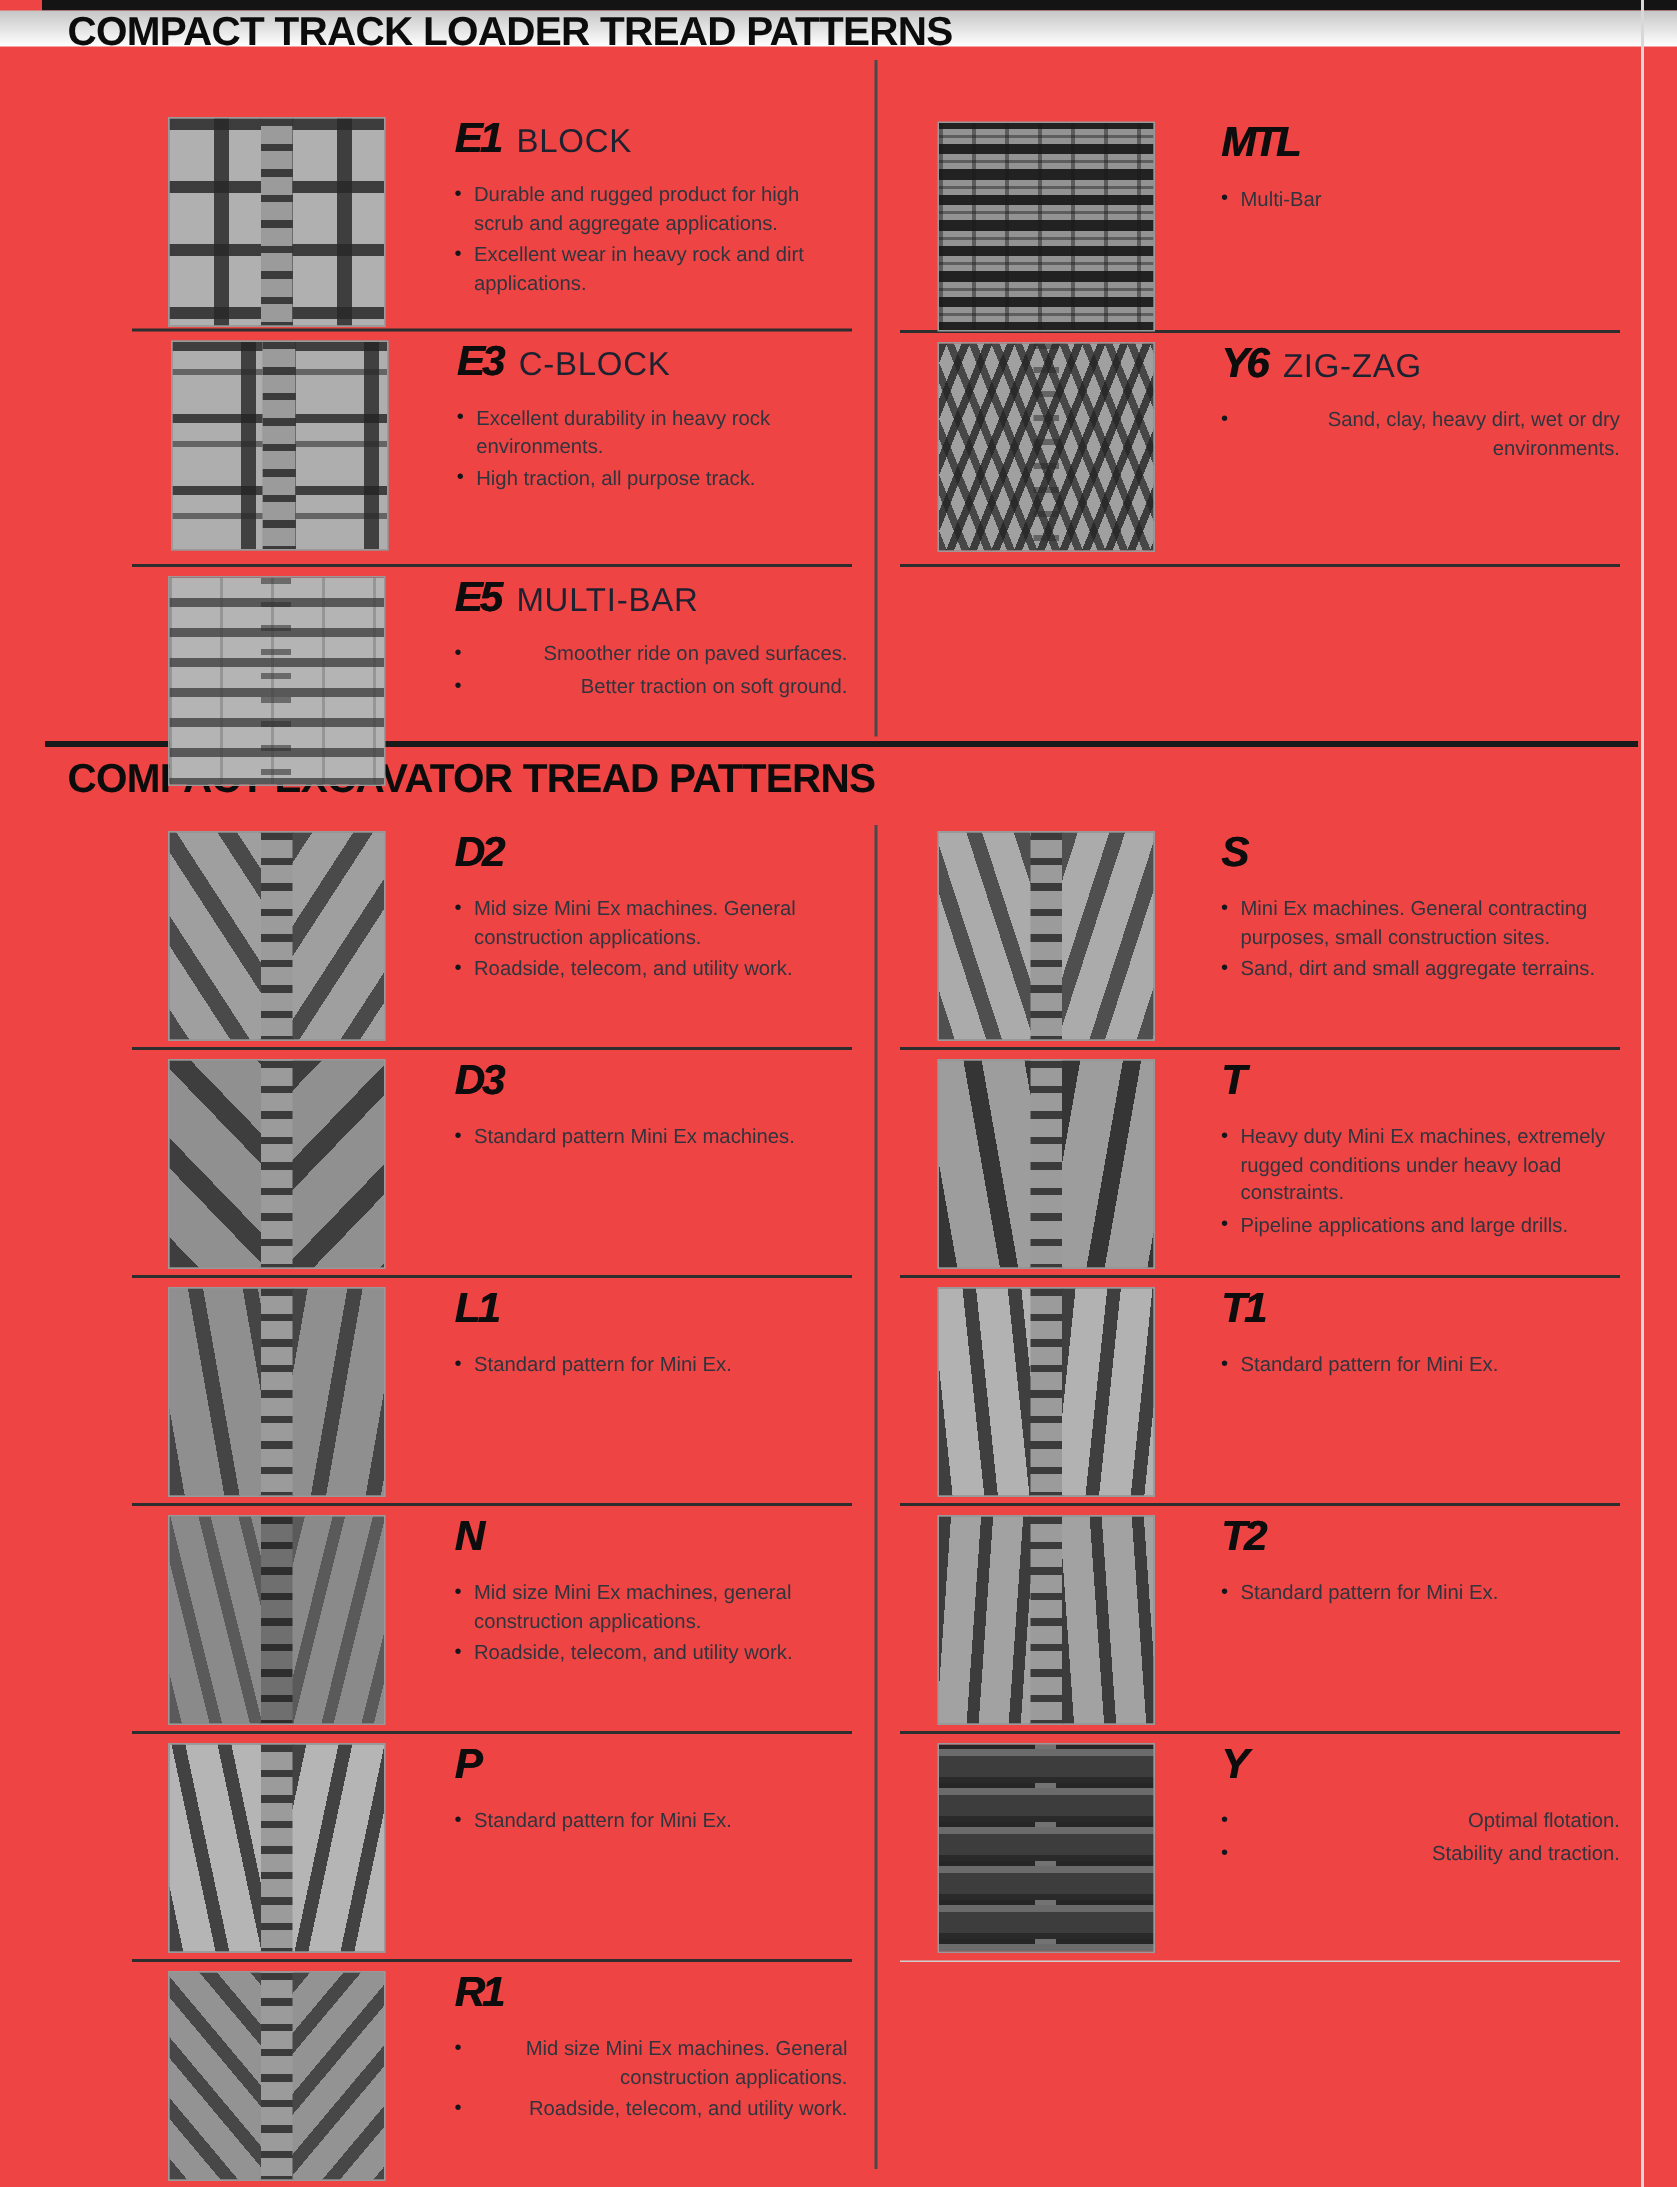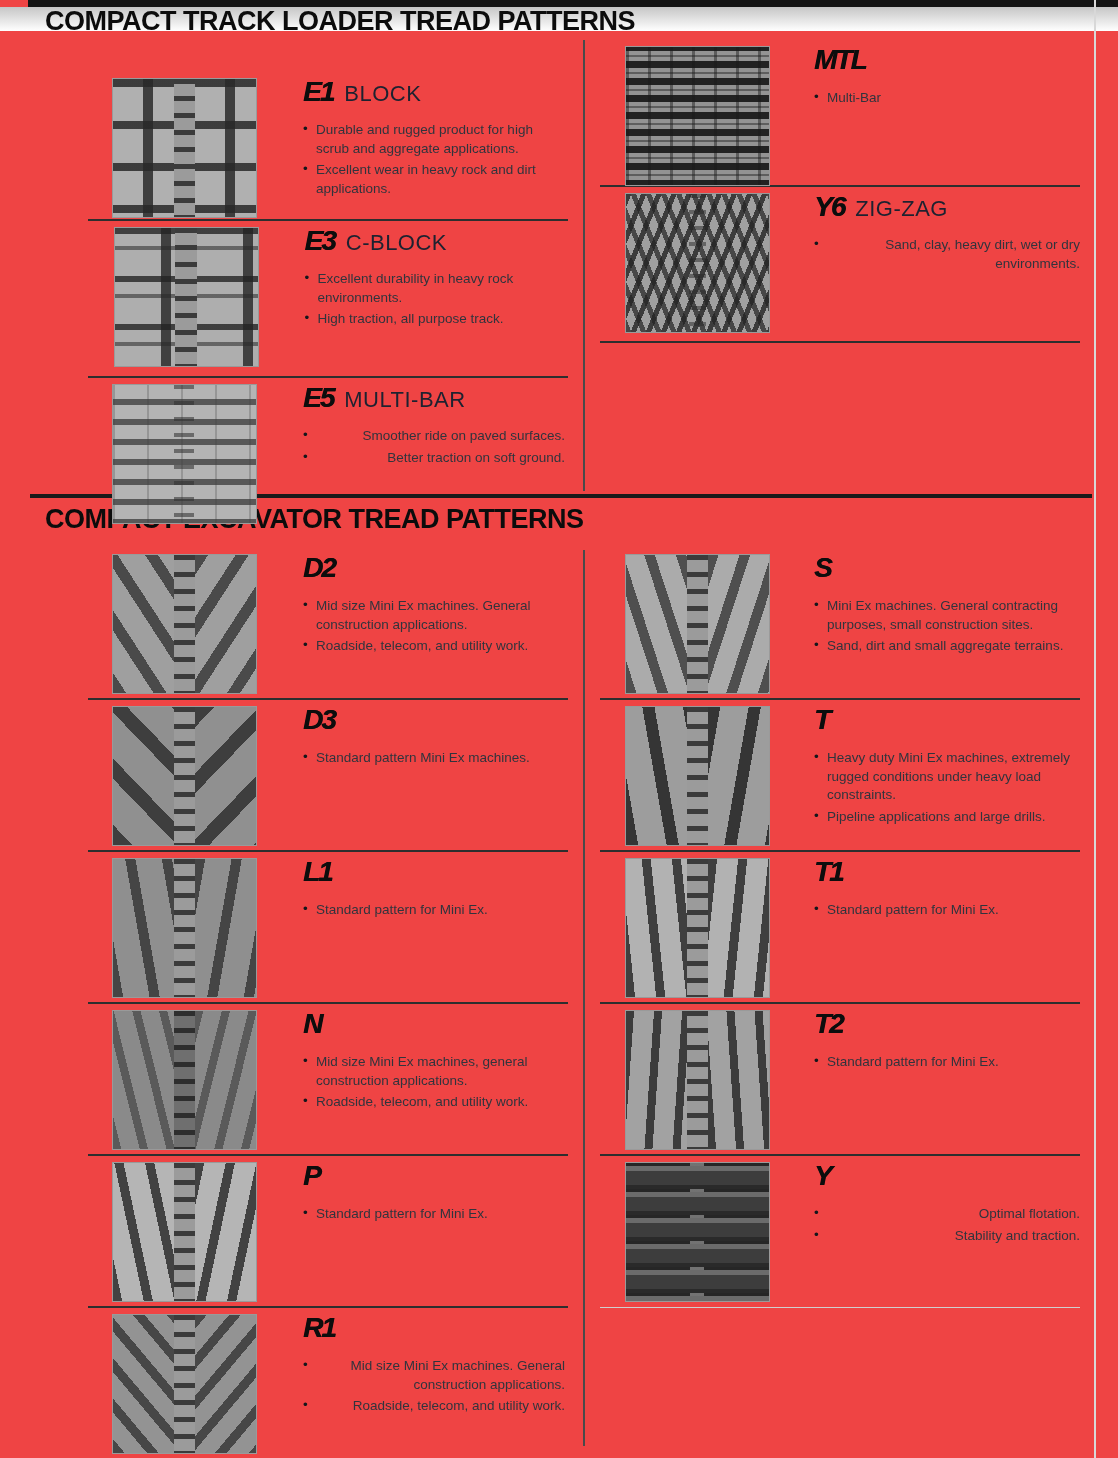--- a/index.html
+++ b/index.html
@@ -23,21 +23,21 @@
   .col{position:absolute;width:480px;}
   #s1-left{left:88px;top:44px;margin-top:28px;} #s1-right{left:600px;top:40px;}
   #s2-left{left:88px;top:548px;} #s2-right{left:600px;top:548px;}
 
   .row{display:flex;align-items:flex-start;border-bottom:2px solid #2e2e2e;box-sizing:border-box;}
   .col .row:last-child{border-bottom:none;text-align:right;}
   #s1-right .row:last-child{border-bottom:2px solid #2e2e2e;}
   #s2-right .row:last-child{border-bottom:1px solid #cfcfcf;}
   #s1-left .row:nth-child(1){height:149px;} #s1-left .row:nth-child(2){height:157px;justify-content:center;}
   #s1-left .row:nth-child(3){height:145px;}
-  #s1-right .row:nth-child(1){height:147px;} #s1-right .row:nth-child(2){height:156px;}
+  #s1-right .row:nth-child(1){height:147px;margin-top:35px;} #s1-right .row:nth-child(2){height:156px;}
   #s2-left .row,#s2-right .row{height:152px;}
 
   
   .tread{position:relative;flex:none;width:143px;height:138px;margin:6px 0 0 24px;
          background:#8b8b8b;border:1px solid #9a9a9a;overflow:hidden;}
   .rcol .tread{margin-left:25px;}
   .mir{background:repeating-linear-gradient(180deg,var(--raildk,#3b3b3b) 0 5px,var(--raillt,#9b9b9b) 5px 17px) center / 16% 100% no-repeat,var(--base,#8b8b8b);}
   .mir::before,.mir::after{content:"";position:absolute;top:0;bottom:0;width:42.5%;
      background:repeating-linear-gradient(var(--ang),var(--dk,#4a4a4a) 0 var(--g,10px),var(--lt,#a0a0a0) var(--g,10px) var(--s,30px));}
   .mir::before{left:0;--ang:var(--a0,60deg);}

